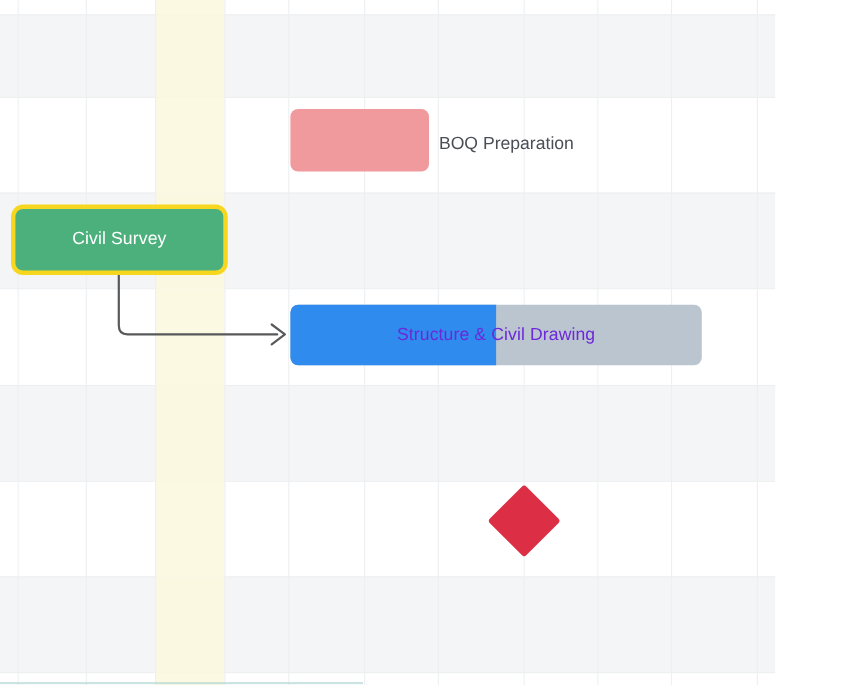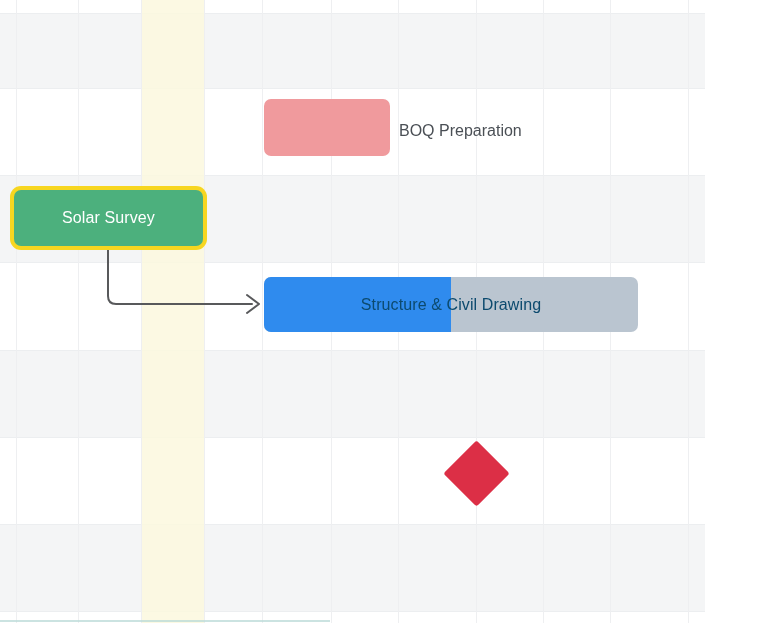--- a/index.html
+++ b/index.html
@@ -162,23 +162,23 @@
 
   <svg class="dep-arrow" viewBox="0 0 773 623" xmlns="http://www.w3.org/2000/svg">
       <path d="M108,246 L108,296 Q108,304 116,304 L252,304" fill="none" stroke="#58595b" stroke-width="2" stroke-linecap="round"></path>
       <path d="M247,295 L259,304 L247,313" fill="none" stroke="#58595b" stroke-width="2" stroke-linecap="round" stroke-linejoin="round"></path>
     </svg>
 
   <div id="bars-layer" style="position:absolute;inset:0;">
       <div class="bar" title="BOQ Preparation" style="left: 264px; top: 99px; width: 126px; height: 57px; background: rgb(240, 154, 157);"></div>
       <div class="bar-outside-label" style="left: 399px; top: 121px; color: rgb(74, 79, 85);">BOQ Preparation</div>
       <div class="bar selected" title="Site Survey" style="left: 14px; top: 190px; width: 189px; height: 56px; background: rgb(76, 176, 125);">
-        <span class="bar-label" style="color: rgb(255, 255, 255);">Solar Survey</span>
+        <span class="bar-label" style="color: rgb(255, 255, 255);">Civil Survey</span>
       </div>
       <div class="bar" title="Structure &amp; Civil Drawing" style="left: 264px; top: 277px; width: 374px; height: 55px; background: rgb(186, 197, 208);">
         <div class="progress" style="width: 50%; background: rgb(47, 139, 238);"></div>
-        <span class="bar-label" style="color: #0c4a6e;">Structure &amp; Civil Drawing</span>
+        <span class="bar-label" style="color: #6d28d9;">Structure &amp; Civil Drawing</span>
       </div>
       <div class="milestone" style="width: 47px; height: 47px; left: 452.5px; top: 449.5px; background: rgb(220, 47, 70);"></div>
     </div>
 
   <div class="bottom-accent" style="left: 0px; top: 620px; width: 330px; height: 2px; background: rgb(185, 217, 215);"></div>
 </div>
 
 </body></html>

